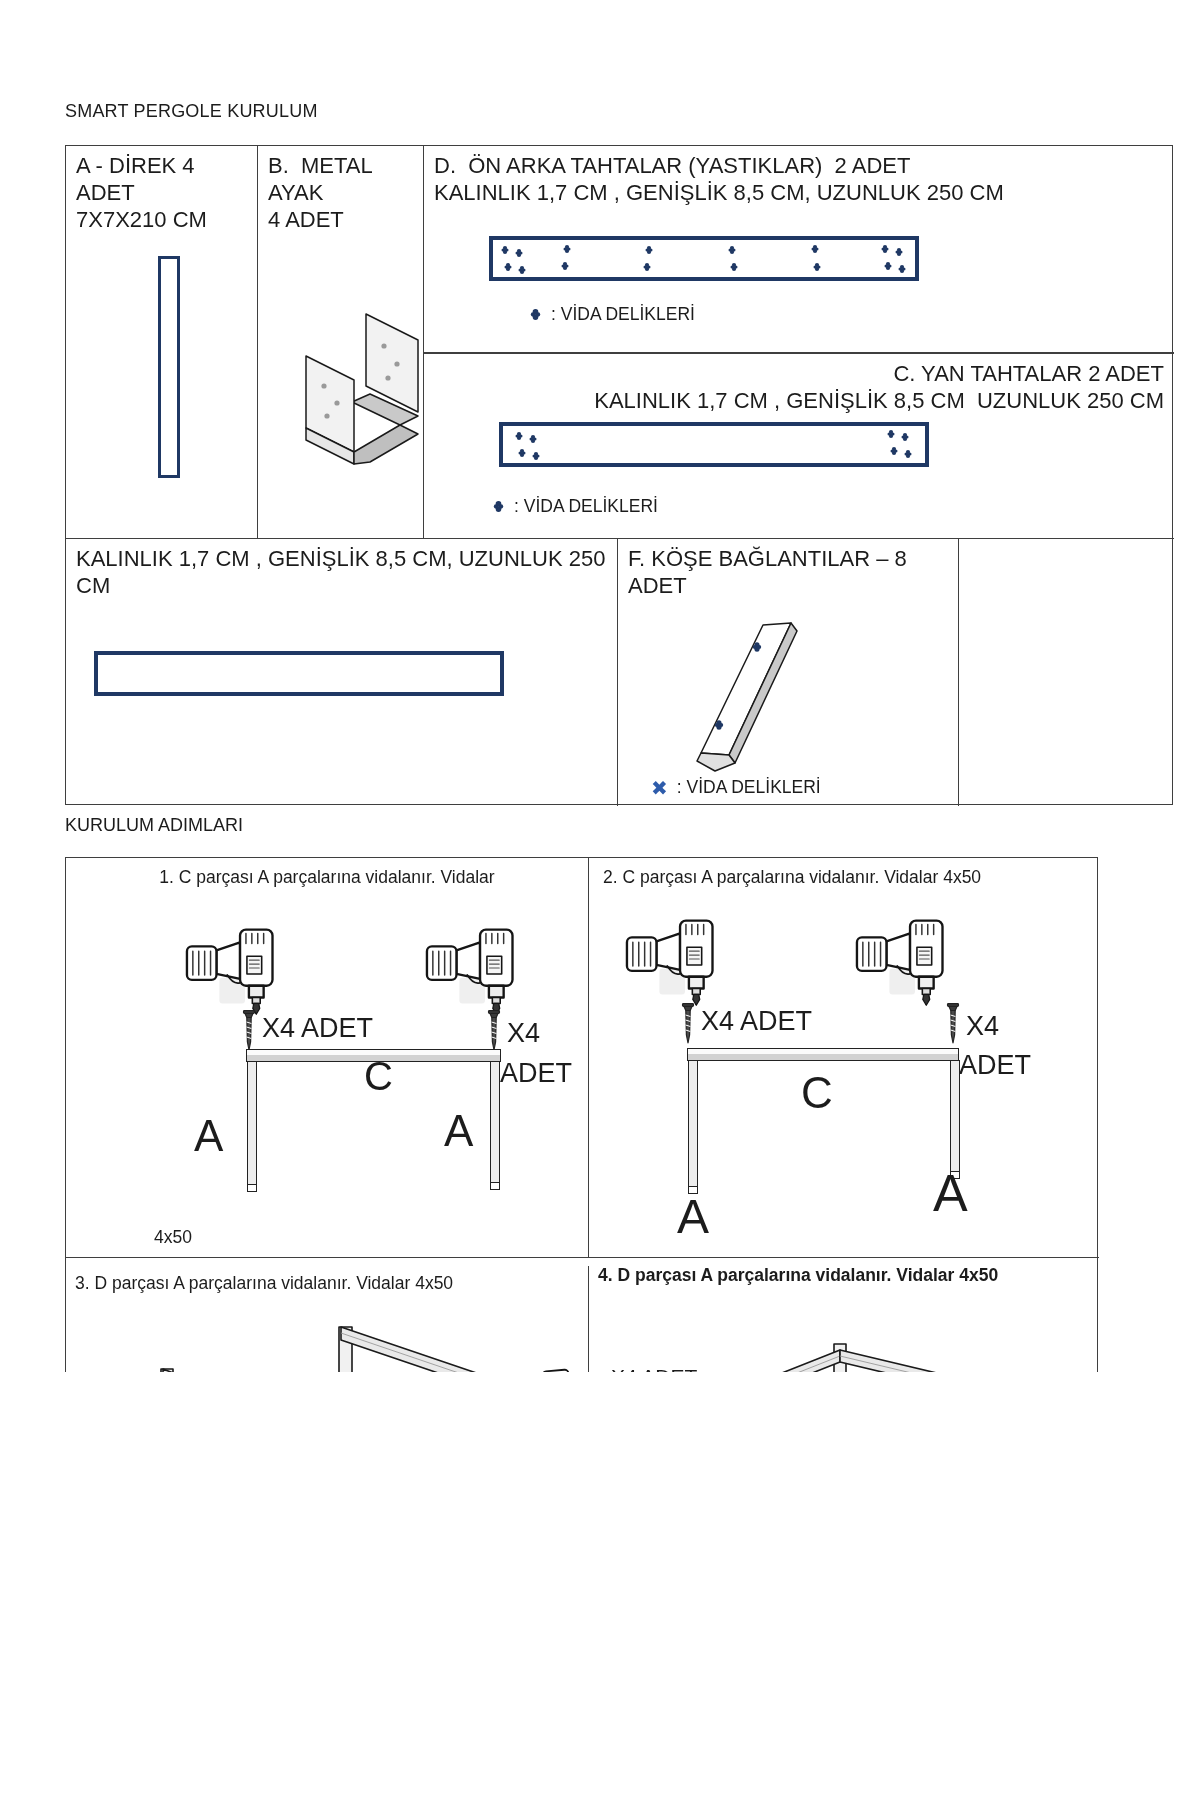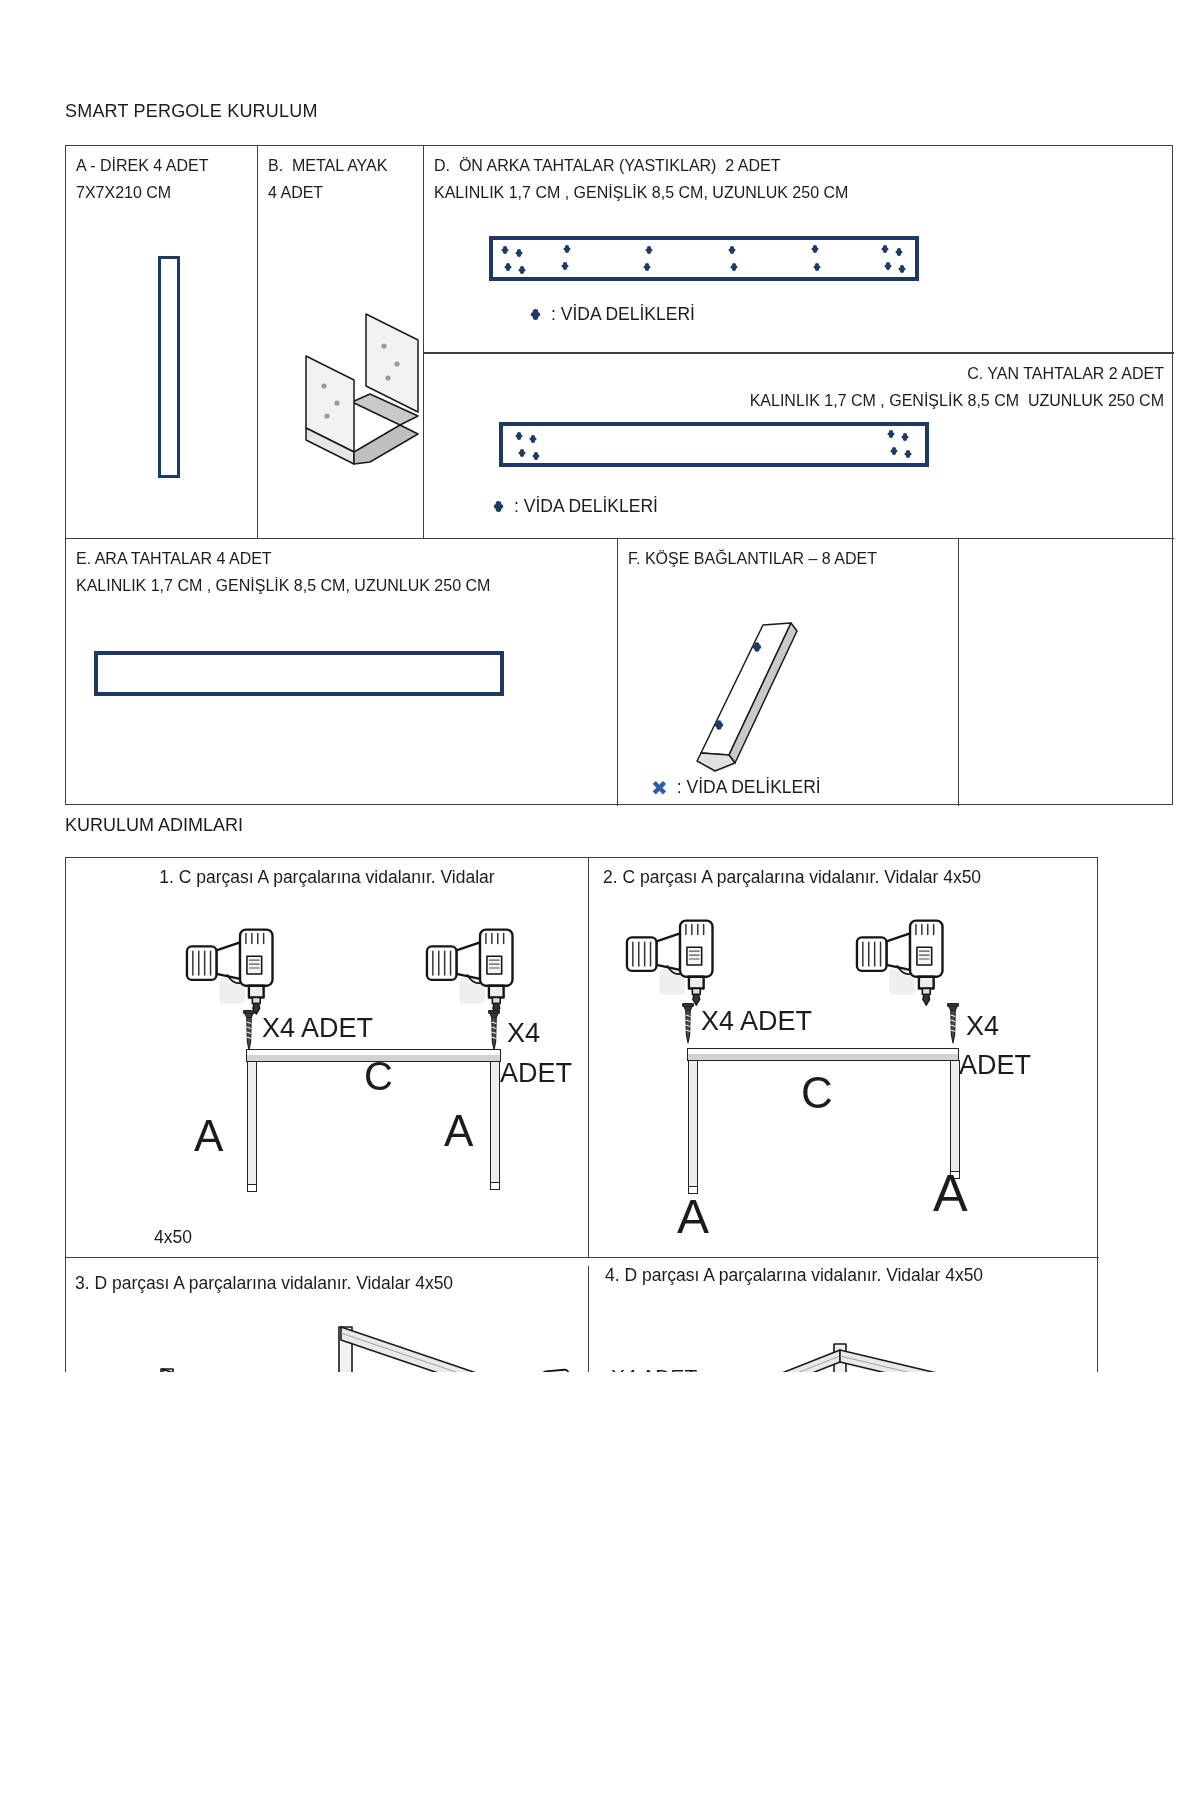--- a/index.html
+++ b/index.html
@@ -1,19 +1,19 @@
 <!DOCTYPE html>
 <html><head>
 <meta charset="utf-8">
 <style>
   html,body{margin:0;padding:0;background:#ffffff;}
   .page{position:relative;width:1200px;height:1372px;background:#fff;overflow:hidden;
         font-family:"Liberation Sans","DejaVu Sans",sans-serif;color:#1c1c1c;}
   .abs{position:absolute;}
-  .tline{white-space:pre-wrap;font-size:16px;line-height:27px;}
+  .tline{white-space:pre-wrap;font-size:22px;line-height:27px;}
   .doc-title{position:absolute;left:65px;top:101px;font-size:18px;letter-spacing:.2px;}
   
   .tbl{position:absolute;border:1.6px solid #3f3f3f;box-sizing:border-box;}
   .cell{position:absolute;box-sizing:border-box;padding:6px 10px;}
   .br{border-right:1.4px solid #3f3f3f;}
   .bb{border-bottom:1.4px solid #3f3f3f;}
   .bt{border-top:1.4px solid #3f3f3f;text-align:right;}
   
   .post-a{position:absolute;border:3px solid #1f3864;background:#fff;box-sizing:border-box;}
   .legend{position:absolute;display:flex;align-items:center;gap:9px;font-size:17.5px;}
@@ -148,21 +148,20 @@
       </svg>
       <div class="legend" style="left:68px;top:142px;">
         <svg width="13" height="15" viewBox="-6.5 -7.5 13 15">
             <use href="#hole" transform="scale(1.35)"></use>
           </svg>
         <span>: VİDA DELİKLERİ</span>
       </div>
     </div>
 
     <div class="cell br" style="left:0;top:393px;width:552px;height:267px;">
-      <div class="tline">E. ARA TAHTALAR 4 ADET</div>
       <div class="tline">KALINLIK 1,7 CM , GENİŞLİK 8,5 CM, UZUNLUK 250 CM</div>
       <svg class="abs" style="left:28px;top:112px;" width="410" height="45" viewBox="0 0 410 45">
         <rect x="2" y="2" width="406" height="41" fill="#fff" stroke="#1f3864" stroke-width="4"></rect>
       </svg>
     </div>
 
     <div class="cell br" style="left:552px;top:393px;width:341px;height:267px;">
       <div class="tline">F. KÖŞE BAĞLANTILAR – 8 ADET</div>
       <svg class="abs" style="left:73px;top:56px;" width="120" height="180" viewBox="0 0 120 180">
         <g stroke="#1a1a1a" stroke-width="1.5" stroke-linejoin="round">
@@ -264,21 +263,21 @@
       <svg class="abs" style="left:442px;top:112px;transform:rotate(85deg);" width="92" height="73" viewBox="0 0 120 95">
           <use href="#drill"></use>
         </svg>
       <div class="lbl" style="left:322px;top:148px;font-size:56px;">D</div>
       <div class="lbl" style="left:258px;top:190px;font-size:21px;">x4 adet</div>
       <div class="lbl" style="left:452px;top:192px;font-size:21px;">x</div>
       <div class="lbl" style="left:444px;top:226px;font-size:21px;">ad</div>
     </div>
 
     <div class="cell" style="left:523px;top:400px;width:510px;height:413px;padding:0;">
-      <div class="step-header abs" style="left:16px;top:7px;">4. D parçası A parçalarına vidalanır. Vidalar 4x50</div>
+      <div class="step-header abs" style="left:9px;top:7px;font-weight:bold;">4. D parçası A parçalarına vidalanır. Vidalar 4x50</div>
       <svg class="abs" style="left:0;top:0;" width="510" height="413" viewBox="0 0 510 413">
         <g stroke="#1a1a1a" stroke-width="1.6" stroke-linejoin="round">
           <rect x="245" y="86" width="12" height="195" fill="#f1f1f1"></rect>
           <rect x="245" y="279" width="12" height="8" fill="#fff"></rect>
           <polygon points="107,149 251,92 251,104 107,161" fill="#e9e9e9"></polygon>
           <line x1="107" y1="155" x2="251" y2="98" stroke="#9a9a9a" stroke-width="0.9"></line>
           <polygon points="251,92 436,136 436,148 251,104" fill="#e9e9e9"></polygon>
           <line x1="251" y1="98" x2="436" y2="142" stroke="#9a9a9a" stroke-width="0.9"></line>
           <rect x="105" y="143" width="12" height="190" fill="#f1f1f1"></rect>
           <rect x="105" y="331" width="12" height="8" fill="#fff"></rect>

